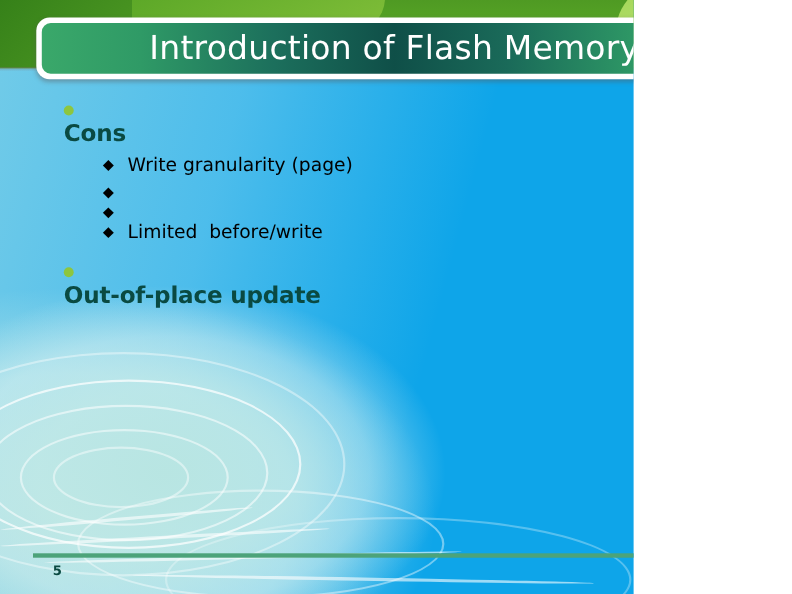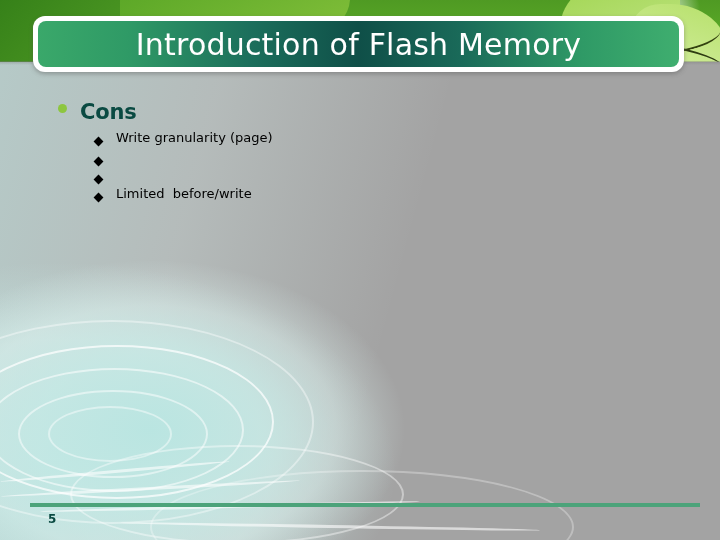--- a/index.html
+++ b/index.html
@@ -5,24 +5,24 @@
   html, body {
     margin: 0;
     padding: 0;
     background: #ffffff;
   }
   body {
     font-family: "DejaVu Sans", sans-serif;
   }
   .slide {
     position: relative;
-    width: 720px;
+    width: 576px;
     height: 540px;
     overflow: hidden;
-    background: #a3a3a3;
+    background: #0ea5e9;
   }
 
   
   .bg-water {
     position: absolute;
     left: 0; top: 0;
     width: 720px; height: 540px;
     background:
       radial-gradient(ellipse 300px 200px at 150px 430px,
           rgba(186,230,226,0.95) 0%,
@@ -150,23 +150,24 @@
   }
 
   
   .content {
     position: absolute;
     left: 0; top: 100px;
     width: 720px;
   }
   .lvl1 {
     display: flex;
-    align-items: center;
+    align-items: flex-start;
     margin-left: 58px;
     margin-bottom: 2px;
+    flex-direction: column;
   }
   .dot-bullet {
     width: 9px; height: 9px;
     border-radius: 50%;
     background: #8DC63F;
     flex: 0 0 auto;
     margin-right: 13px;
     position: relative;
     top: -4px;
   }
@@ -188,21 +189,21 @@
   .diamond-bullet {
     width: 7px; height: 7px;
     background: #000000;
     transform: rotate(45deg);
     flex: 0 0 auto;
     margin-right: 14px;
     margin-top: 8px;
   }
   .lvl2-text {
     color: #000000;
-    font-size: 13px;
+    font-size: 17px;
     line-height: 1.30;
     white-space: pre-wrap;
   }
   .lvl2-text.wide { max-width: 590px; }
 
   .gap { height: 22px; }
 
   
   .footer-line {
     position: absolute;
@@ -271,20 +272,24 @@
         <span class="diamond-bullet"></span>
       </div>
       <div class="lvl2">
         <span class="diamond-bullet"></span>
         <span class="lvl2-text">Limited  before/write</span>
       </div>
     </div>
 
     <div class="gap"></div>
 
+    <div class="lvl1">
+      <span class="dot-bullet"></span>
+      <span class="lvl1-text">Out-of-place update</span>
+    </div>
     <div class="sublist">
     </div>
 
   </div>
 
   <div class="footer-line"></div>
   <div class="page-num">5</div>
 
 </div>
 

